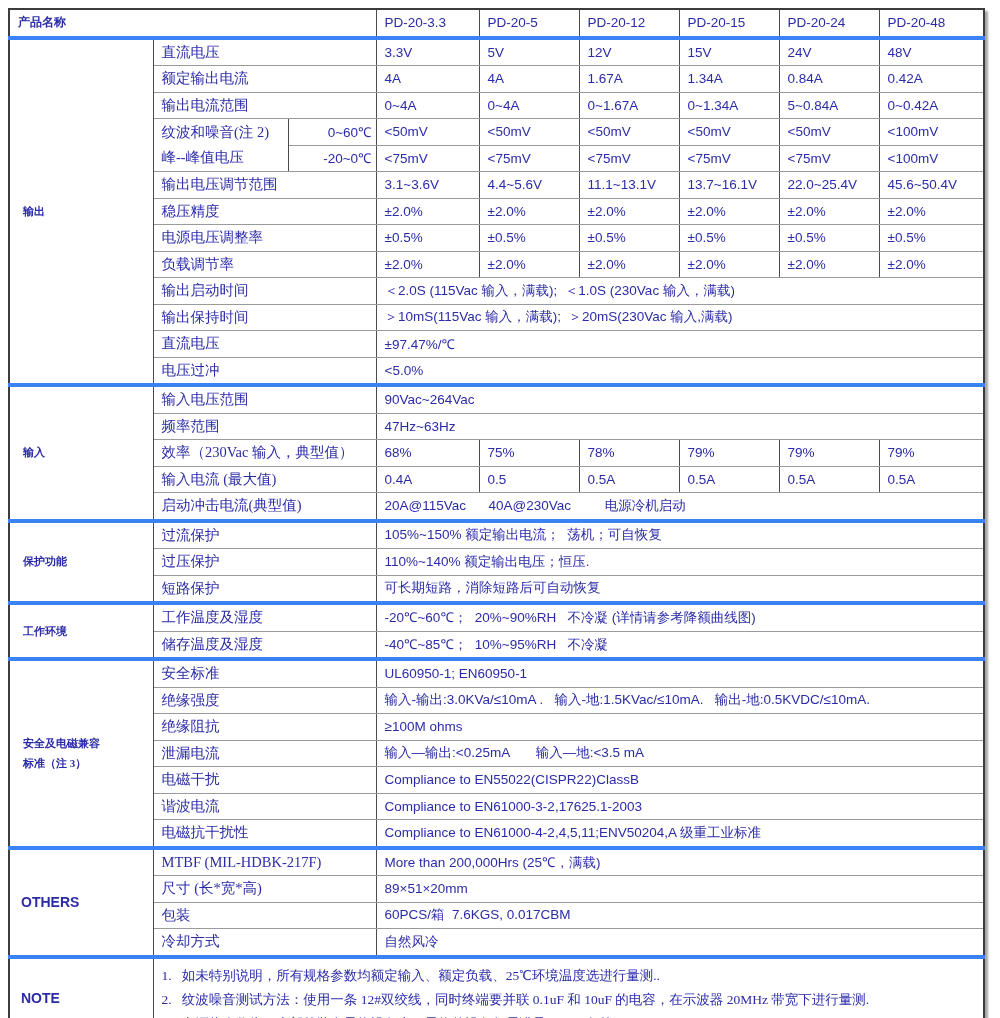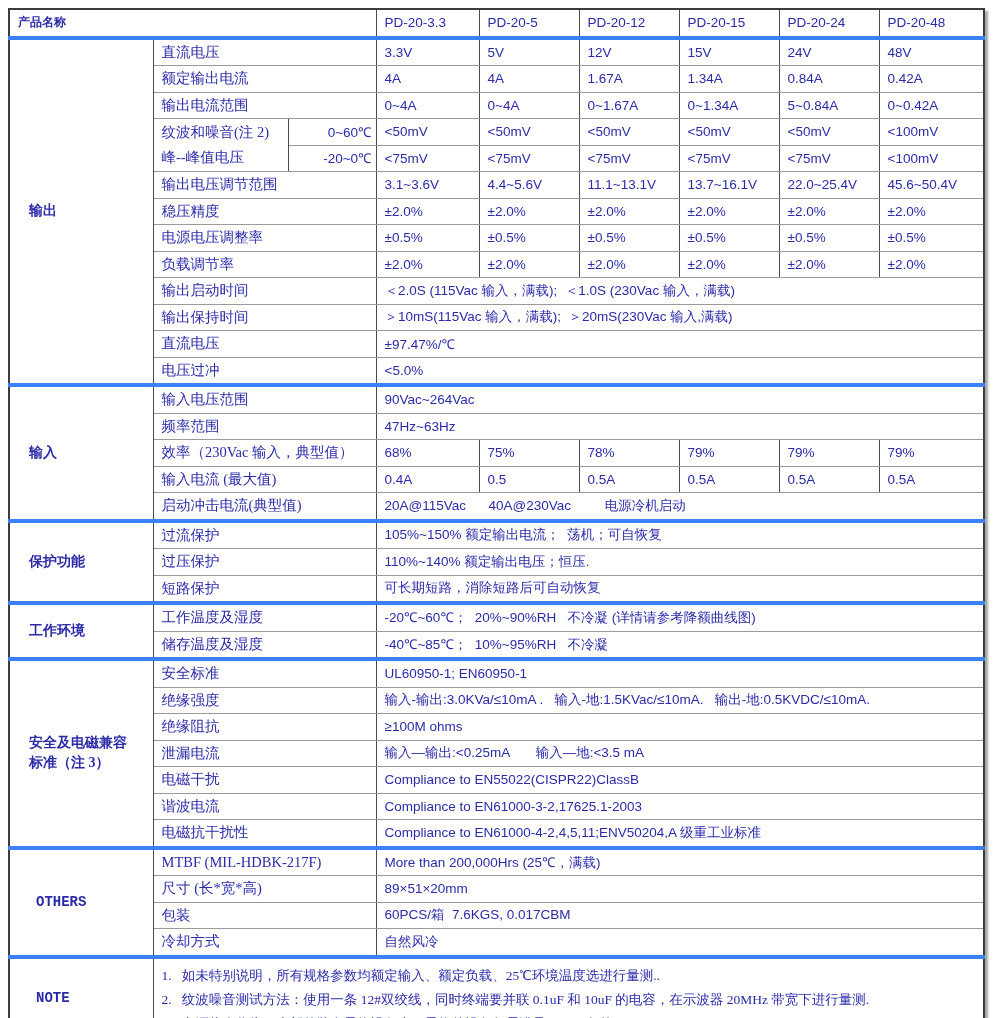--- a/index.html
+++ b/index.html
@@ -7,22 +7,22 @@
   .sheet{position:absolute;left:8px;top:8px;}
   table.spec{border-collapse:collapse;table-layout:fixed;width:975px;
     border:2px solid #3c3c3c;box-shadow:3px 3px 2px rgba(0,0,0,0.35);background:#fff;}
   td{border-left:1px solid #4a4a4a;border-right:1px solid #4a4a4a;
      border-top:1px solid #9a9a9a;border-bottom:1px solid #9a9a9a;
      height:25.5px;padding:0 0 0 8px;color:#2b2ba8;vertical-align:middle;
      overflow:hidden;}
   tr.sb > td{border-top:4px solid #3b82f6;}
   .hdr{font-family:"Liberation Serif",serif;font-weight:bold;font-size:12px;margin-top:20px;}
   .model{font-size:13.5px;white-space:pre;}
-  .sec{font-family:"Liberation Serif",serif;font-weight:bold;font-size:14px;padding-left:19px;}
-  .sec-en{font-family:Liberation Mono, monospace;font-weight:bold;font-size:14px;padding-left:26px;}
+  .sec{font-family:"Liberation Serif",serif;font-weight:bold;font-size:11px;padding-left:13px;}
+  .sec-en{font-family:Liberation Sans, sans-serif;font-weight:bold;font-size:14px;padding-left:11px;}
   .sec2{line-height:20px;}
   .lab{font-family:"Liberation Serif",serif;font-size:14.5px;white-space:nowrap;}
   .val{font-size:13.5px;white-space:pre;}
   .ctr{text-align:right;padding:0 4px;font-size:13.5px;white-space:pre;}
   .ripple-label div{line-height:25px;}
   .note-cell{vertical-align:top;padding-top:5px;}
   .note-cell div{font-family:"Liberation Serif",serif;font-size:13.5px;line-height:24px;white-space:pre;}
 </style>
 </head>
 <body>

